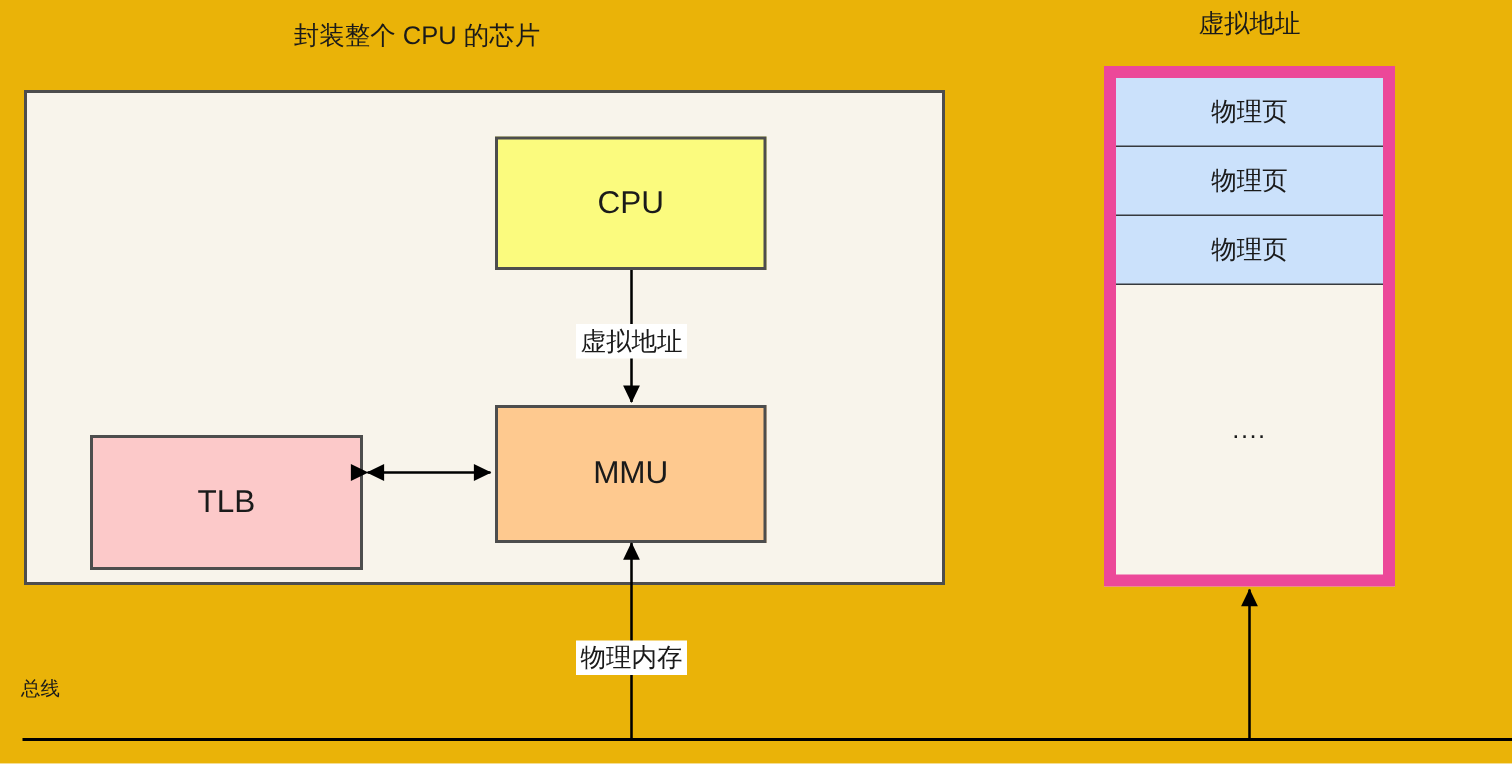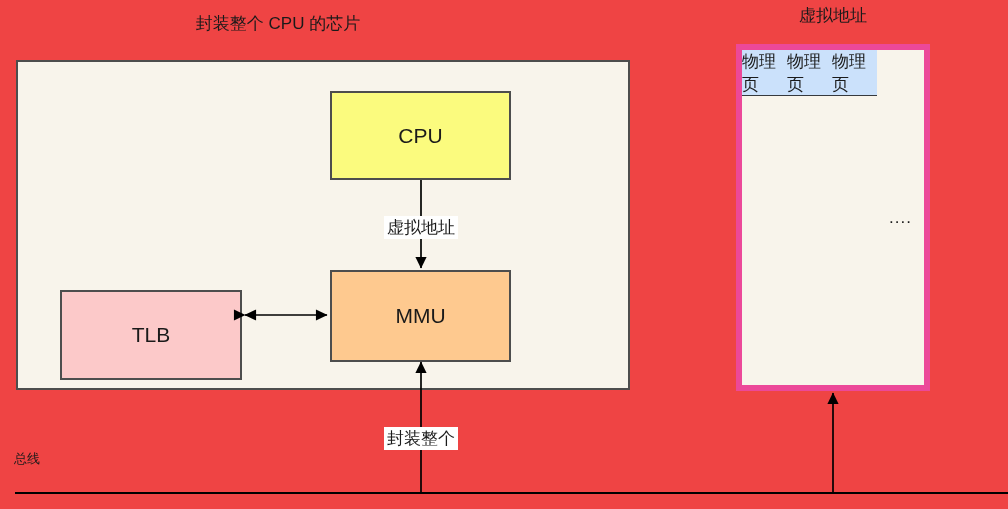--- a/index.html
+++ b/index.html
@@ -1,33 +1,33 @@
 <!DOCTYPE html>
 <html><head>
 <meta charset="utf-8">
 <style>
   html,body{margin:0;padding:0;background:#ffffff;}
   .stage{
-    position:relative;width:1008px;height:509px;background:#ef4444;overflow:hidden;
+    position:relative;width:1008px;height:509px;background:#eab308;overflow:hidden;
     font-family:"Liberation Sans","DejaVu Sans",sans-serif;color:#1a1a1a;
   }
   .abs{position:absolute;}
   .box{
     box-sizing:border-box;border:2px solid #4d4d4d;
     display:flex;align-items:center;justify-content:center;
     font-size:21px;
   }
   .chip-box{left:16px;top:60px;width:614px;height:330px;background:#f8f4eb;}
   .cpu-box{left:330px;top:91px;width:181px;height:89px;background:#fbfb7e;}
   .tlb-box{left:60px;top:270px;width:182px;height:90px;background:#fcc9c9;margin-top:20px;}
   .mmu-box{left:330px;top:270px;width:181px;height:92px;background:#fec98f;}
   .memory-box{
     left:736px;top:44px;width:194px;height:347px;background:#f8f4eb;
-    box-sizing:border-box;border:6px solid #ec4899;
-    display:flex;flex-direction:row;
+    box-sizing:border-box;border:8px solid #ec4899;
+    display:flex;flex-direction:column;
   }
   .page-row{
     height:45px;flex:0 0 45px;background:#cbe1fb;border-bottom:1px solid #36393d;
     display:flex;align-items:center;justify-content:center;font-size:17px;
   }
   .mem-rest{flex:1 1 auto;display:flex;align-items:center;justify-content:center;font-size:17px;letter-spacing:1px;}
   .title{
     position:absolute;text-align:center;font-size:17px;white-space:nowrap;
   }
   .chip-title{left:28px;top:12px;width:500px;}
@@ -86,16 +86,16 @@
     <line x1="286" y1="315" x2="245" y2="315" stroke="none" marker-end="url(#arrowEnd)"></line>
 
     <line x1="421" y1="493" x2="421" y2="362" stroke="#000000" stroke-width="1.7" marker-end="url(#arrowEnd)"></line>
 
     <line x1="833" y1="493" x2="833" y2="393" stroke="#000000" stroke-width="1.7" marker-end="url(#arrowEnd)"></line>
 
     <line x1="15" y1="493" x2="1008" y2="493" stroke="#000000" stroke-width="2"></line>
   </svg>
 
   <div class="edge-label" style="left:421px;top:216px;">虚拟地址</div>
-  <div class="edge-label" style="left:421px;top:427px;">封装整个</div>
+  <div class="edge-label" style="left:421px;top:427px;">物理内存</div>
   <div class="bus-label">总线</div>
 
 </div>
 
 </body></html>

